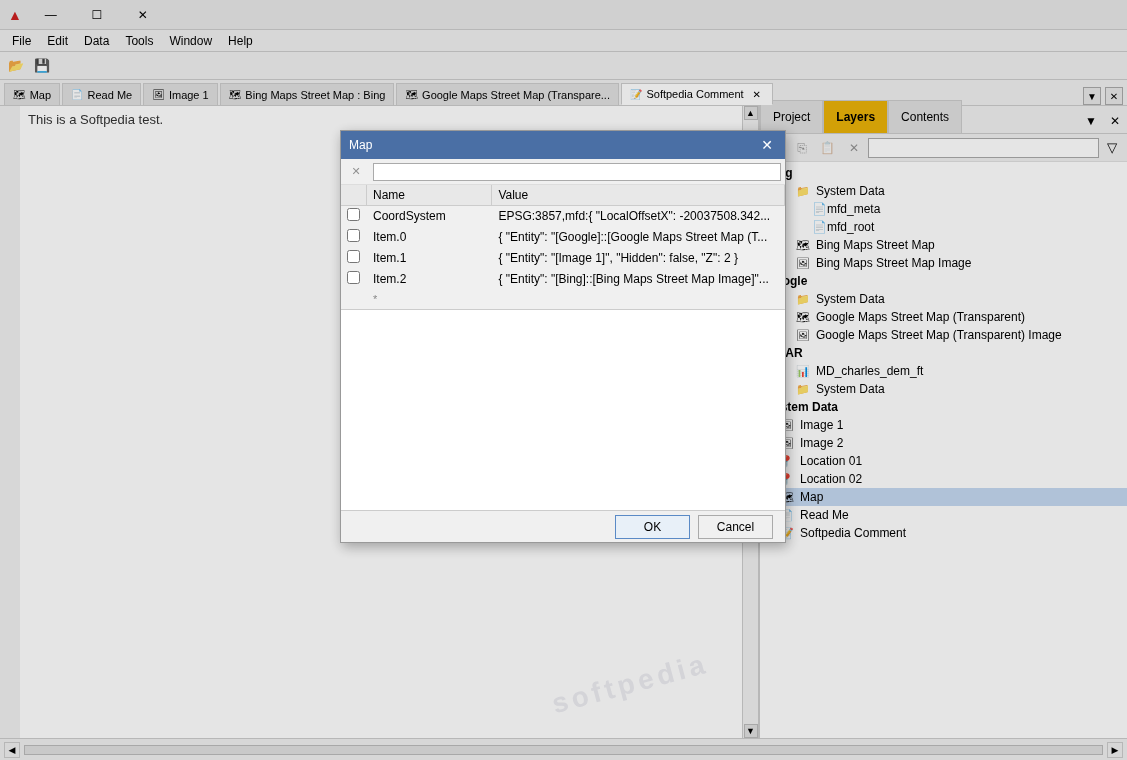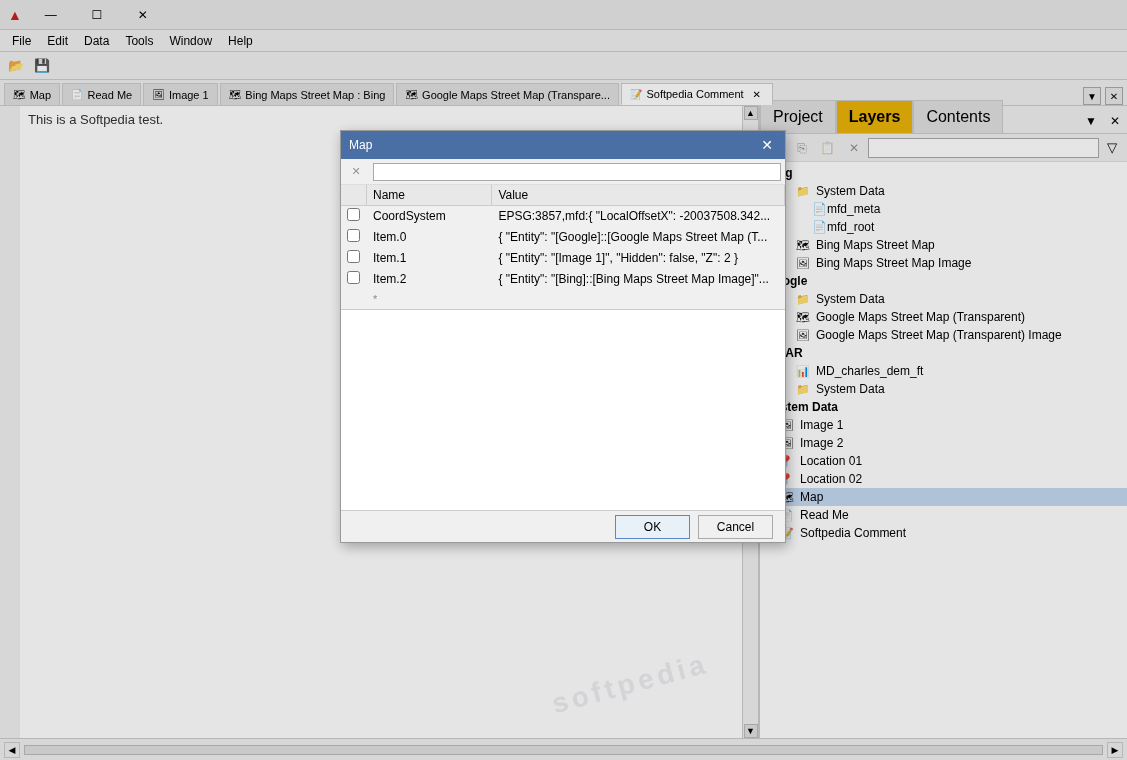--- a/index.html
+++ b/index.html
@@ -152,21 +152,21 @@
       background: #f0f0f0;
       height: 28px;
       align-items: flex-end;
     }
     .right-tab {
       padding: 16px 12px;
       border: 1px solid #ccc;
       border-bottom: none;
       background: #e0e0e0;
       cursor: pointer;
-      font-size: 16px;
+      font-size: 12px;
       height: 24px;
       display: flex; align-items: center;
     }
     .right-tab.active { background: #eab308; font-weight: bold; }
     #right-tabs-controls { margin-left: auto; display: flex; align-items: center; }
     .right-ctrl-btn {
       width: 24px; height: 24px;
       border: none; background: transparent;
       cursor: pointer; display: flex; align-items: center; justify-content: center;
       font-size: 12px;

